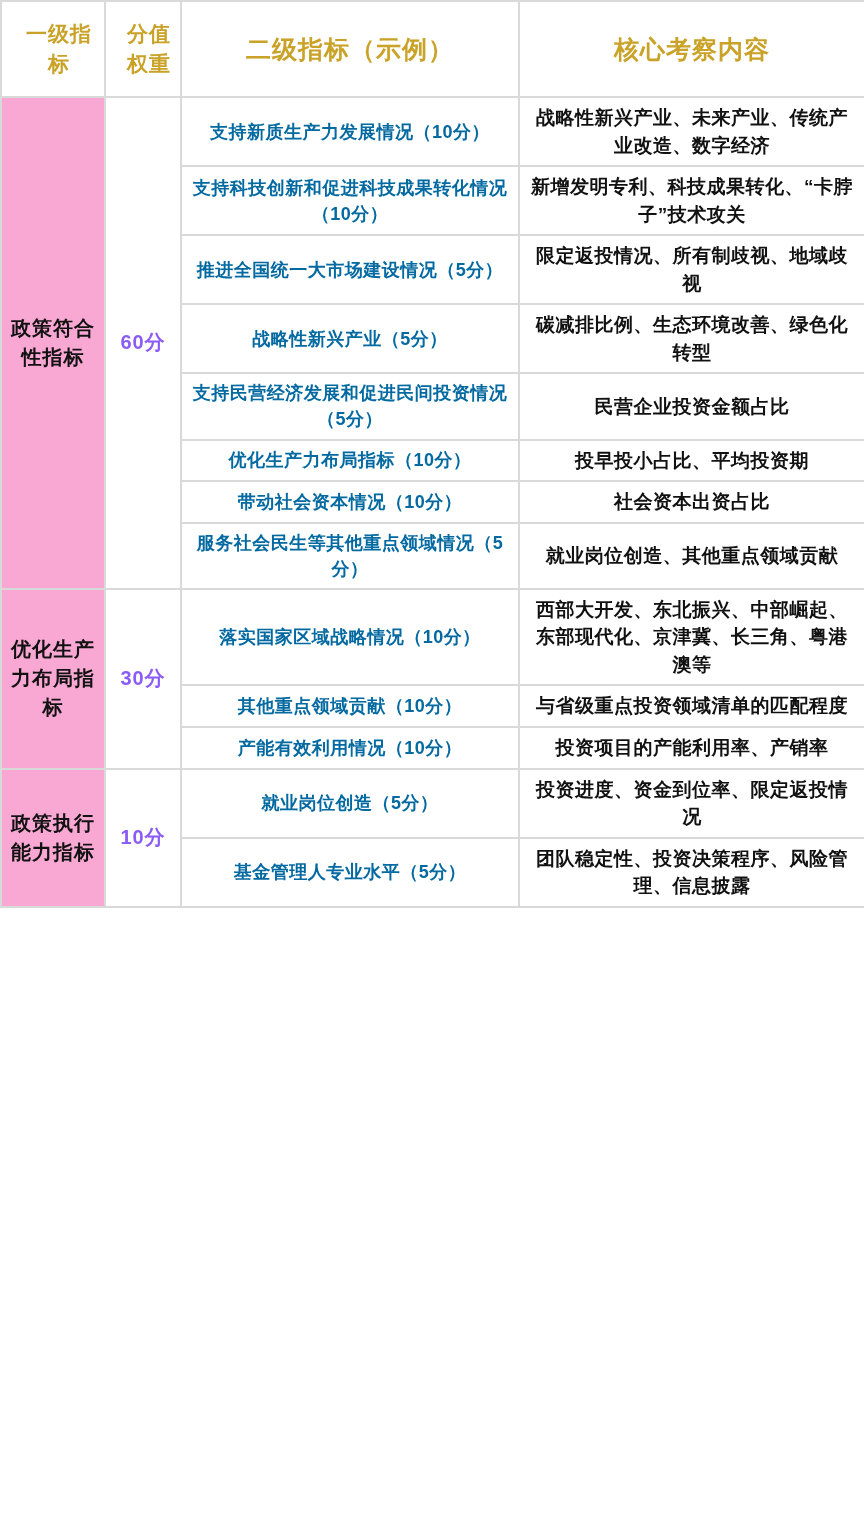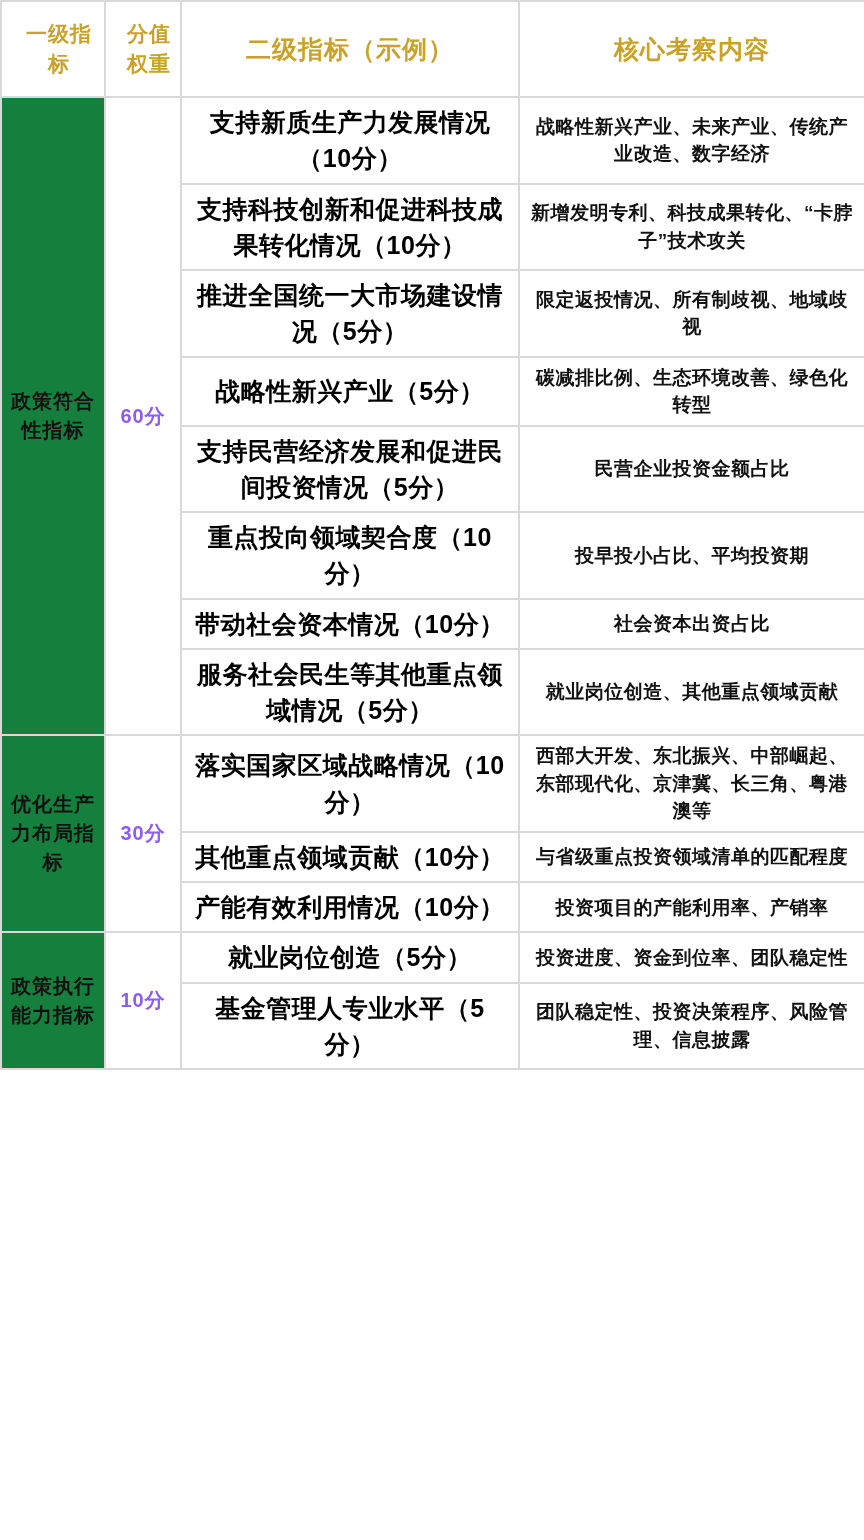--- a/index.html
+++ b/index.html
@@ -47,33 +47,33 @@
   }
   thead th.head-narrow {
     font-size: 21px;
     padding-left: 20px;
   }
   td.lvl1 {
     color: #111111;
     font-weight: bold;
     font-size: 20px;
     letter-spacing: 1px;
-    background: #15803d;
+    background: #f9a8d4;
     margin-left: 12px;
   }
   td.weight {
     color: #8b5cf6;
     font-weight: bold;
     font-size: 20px;
     letter-spacing: 1px;
   }
   td.lvl2 {
-    color: #000000;
+    color: #0369a1;
     font-weight: bold;
-    font-size: 25px;
+    font-size: 18px;
     letter-spacing: 0.5px;
   }
   td.core {
     color: #111111;
     font-weight: bold;
     font-size: 19px;
     letter-spacing: 0.5px;
   }
   .group-sep td {
     border-top: 3px solid #d0d0d0;
@@ -116,21 +116,21 @@
       </tr>
       <tr>
         <td class="lvl2">战略性新兴产业（5分）</td>
         <td class="core">碳减排比例、生态环境改善、绿色化转型</td>
       </tr>
       <tr>
         <td class="lvl2">支持民营经济发展和促进民间投资情况（5分）</td>
         <td class="core">民营企业投资金额占比</td>
       </tr>
       <tr>
-        <td class="lvl2">重点投向领域契合度（10分）</td>
+        <td class="lvl2">优化生产力布局指标（10分）</td>
         <td class="core">投早投小占比、平均投资期</td>
       </tr>
       <tr>
         <td class="lvl2">带动社会资本情况（10分）</td>
         <td class="core">社会资本出资占比</td>
       </tr>
       <tr>
         <td class="lvl2">服务社会民生等其他重点领域情况（5分）</td>
         <td class="core">就业岗位创造、其他重点领域贡献</td>
       </tr>
@@ -147,21 +147,21 @@
       </tr>
       <tr>
         <td class="lvl2">产能有效利用情况（10分）</td>
         <td class="core">投资项目的产能利用率、产销率</td>
       </tr>
 
       <tr class="group-sep">
         <td class="lvl1" rowspan="2">政策执行能力指标</td>
         <td class="weight" rowspan="2">10分</td>
         <td class="lvl2">就业岗位创造（5分）</td>
-        <td class="core">投资进度、资金到位率、团队稳定性</td>
+        <td class="core">投资进度、资金到位率、限定返投情况</td>
       </tr>
       <tr>
         <td class="lvl2">基金管理人专业水平（5分）</td>
         <td class="core">团队稳定性、投资决策程序、风险管理、信息披露</td>
       </tr>
     </tbody>
   </table>
 </div>
 
 </body></html>

